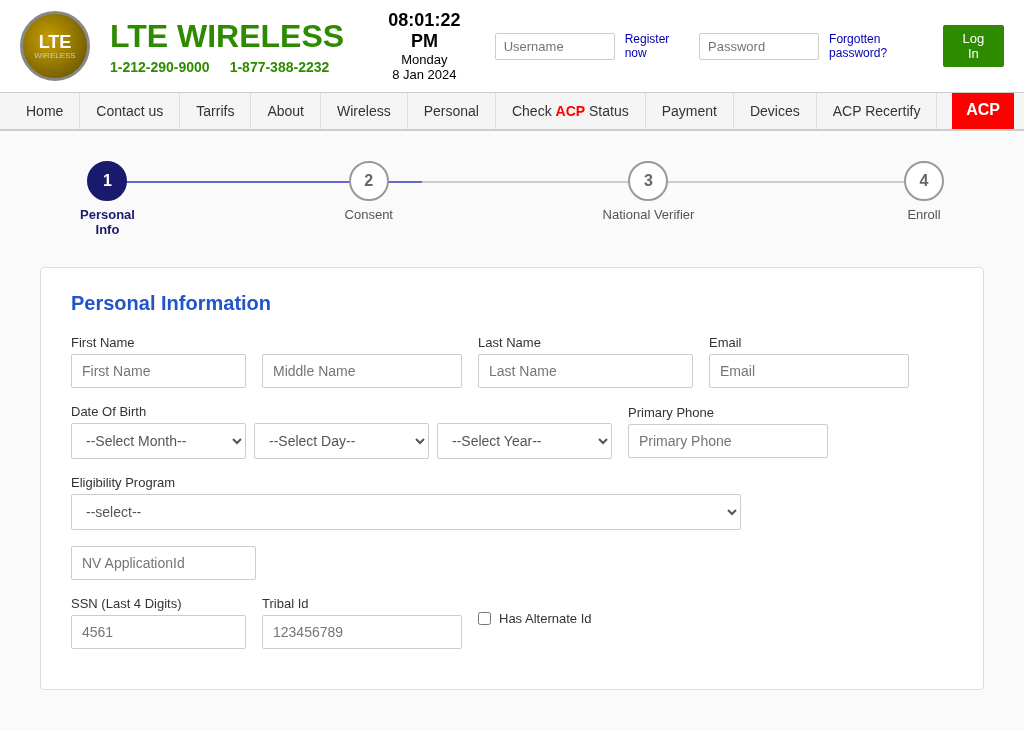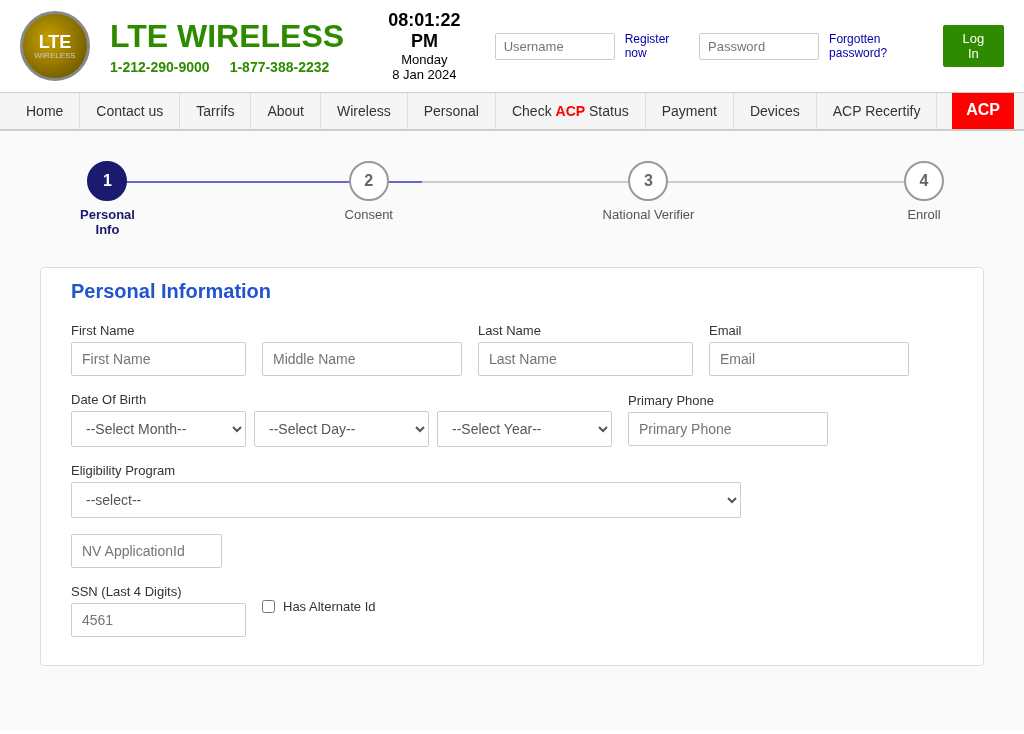--- a/index.html
+++ b/index.html
@@ -38,34 +38,34 @@
     .stepper { display: flex; align-items: flex-start; justify-content: space-between; margin-bottom: 30px; position: relative; padding: 0 40px; }
     .stepper-line { position: absolute; top: 20px; left: 80px; right: 80px; height: 2px; background: #ccc; z-index: 0; }
     .stepper-line-active { position: absolute; top: 20px; left: 80px; width: calc(33% - 10px); height: 2px; background: #6666cc; z-index: 1; }
     .step { display: flex; flex-direction: column; align-items: center; z-index: 2; }
     .step-circle { width: 40px; height: 40px; border-radius: 50%; border: 2px solid #999; background: #fff; display: flex; align-items: center; justify-content: center; font-size: 16px; font-weight: bold; color: #666; }
     .step-circle.active { background: #1a1a6e; border-color: #1a1a6e; color: #fff; }
     .step-label { margin-top: 6px; font-size: 13px; color: #555; text-align: center; }
     .step-label.active { color: #1a1a6e; font-weight: bold; }
 
     
-    .form-card { background: #fff; border: 1px solid #ddd; border-radius: 4px; padding: 12px 30px; }
+    .form-card { background: #fff; border: 1px solid #ddd; border-radius: 4px; padding: 24px 30px; }
     .form-card-title { color: #2255cc; font-size: 20px; font-weight: bold; margin-bottom: 20px; }
     .form-row { display: flex; gap: 16px; margin-bottom: 16px; align-items: center; }
     .form-group { display: flex; flex-direction: column; gap: 4px; }
     .form-label { font-size: 13px; color: #333; }
     .form-input { border: 1px solid #ccc; padding: 8px 10px; font-size: 14px; border-radius: 2px; color: #999; }
     .form-select { border: 1px solid #ccc; padding: 8px 10px; font-size: 14px; border-radius: 2px; color: #555; background: #fff; }
     .w-175 { width: 175px; }
     .w-200 { width: 200px; }
     .w-215 { width: 215px; }
     .eligibility-row { margin-bottom: 16px; }
     .eligibility-select { width: 670px; border: 1px solid #ccc; padding: 8px 10px; font-size: 14px; border-radius: 2px; color: #555; background: #fff; }
     .nv-row { margin-bottom: 16px; }
-    .nv-input { width: 151px; border: 1px solid #ccc; padding: 8px 10px; font-size: 14px; border-radius: 2px; color: #999; }
+    .nv-input { width: 185px; border: 1px solid #ccc; padding: 8px 10px; font-size: 14px; border-radius: 2px; color: #999; }
     .checkbox-group { display: flex; align-items: center; gap: 8px; }
     .checkbox-label { font-size: 13px; color: #333; }
   </style>
 </head>
 <body>
 
 <div class="header">
   <div class="logo">
     <span class="logo-text">LTE</span>
     <span class="logo-sub">WIRELESS</span>
@@ -187,20 +187,24 @@
 
     <div class="nv-row">
       <input class="nv-input" type="text" placeholder="NV ApplicationId" style="">
     </div>
 
     <div class="form-row">
       <div class="form-group">
         <label class="form-label">SSN (Last 4 Digits)</label>
         <input class="form-input w-175" type="text" placeholder="4561" style="">
       </div>
+      <div class="form-group">
+        <label class="form-label">Tribal Id</label>
+        <input class="form-input w-200" type="text" placeholder="123456789" style="">
+      </div>
       <div class="checkbox-group" style="padding-bottom:8px;">
         <input type="checkbox" style="">
         <label class="checkbox-label">Has Alternate Id</label>
       </div>
     </div>
 
   </div>
 </div>
 
 </body></html>

